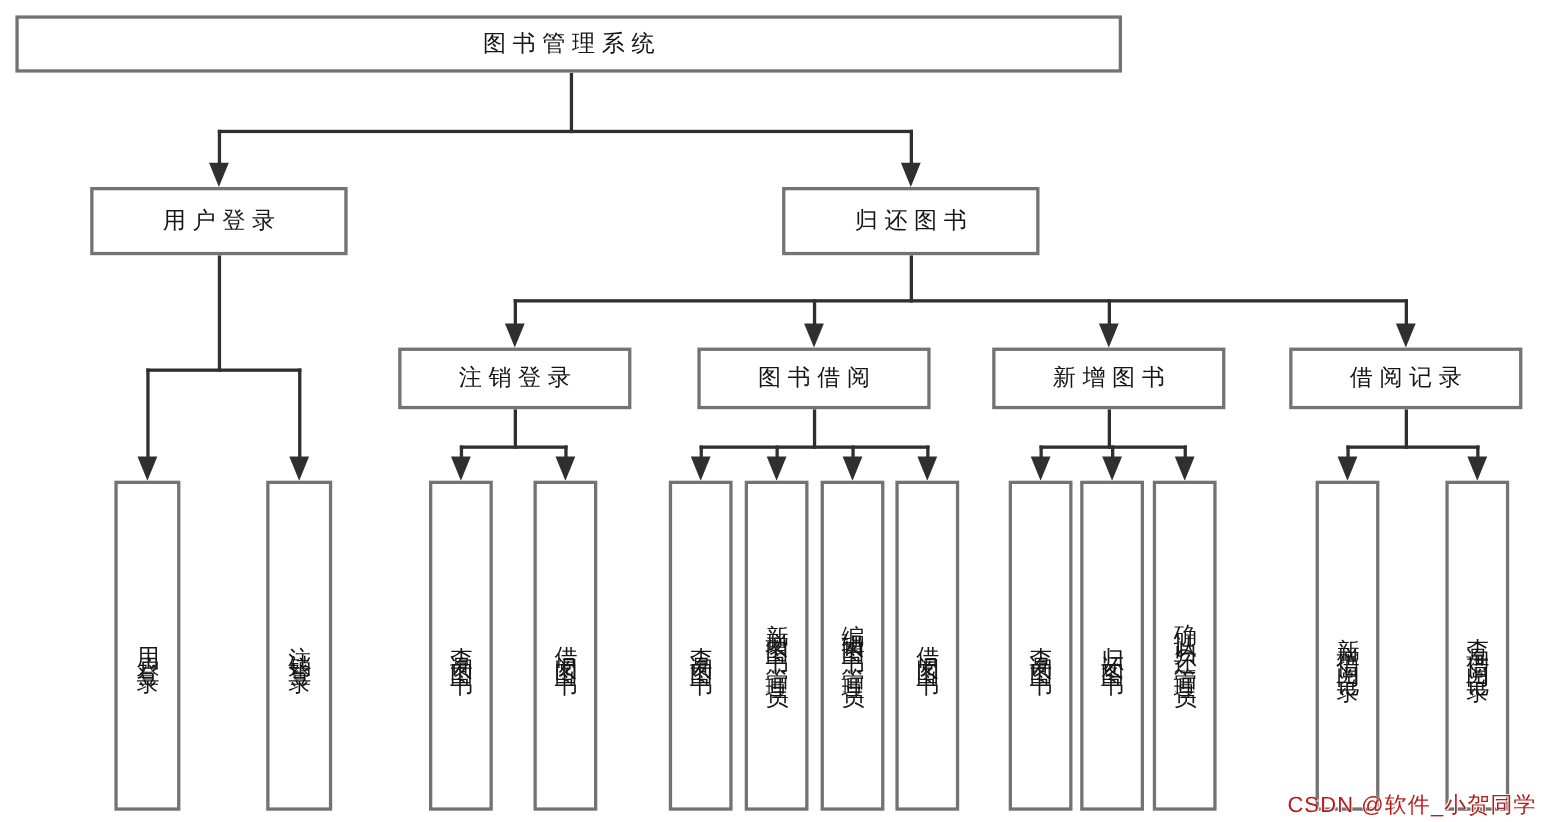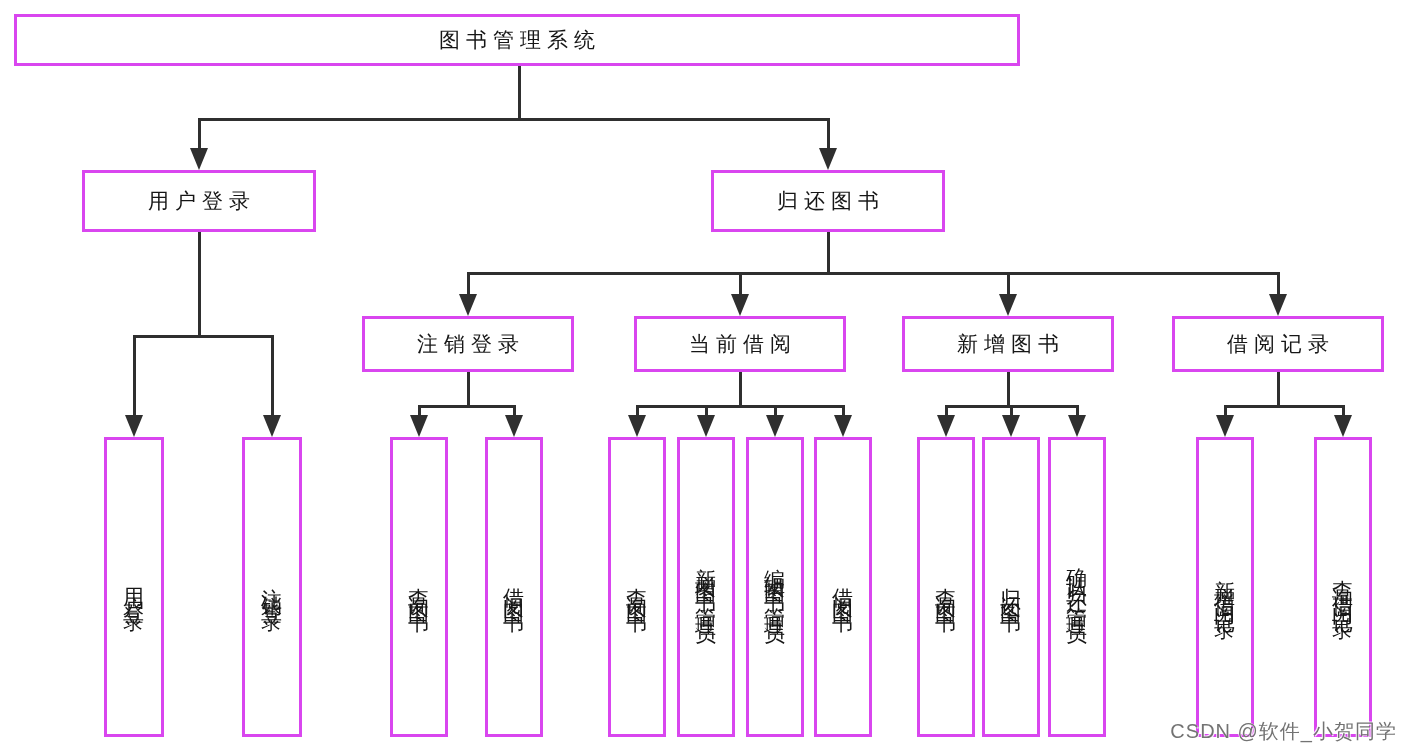--- a/index.html
+++ b/index.html
@@ -11,21 +11,21 @@
   .canvas {
     position: relative;
     width: 1405px;
     height: 747px;
     background: #ffffff;
     overflow: hidden;
   }
   .node {
     position: absolute;
     box-sizing: border-box;
-    border: 3px solid #d946ef;
+    border: 3px solid #737373;
     background: #ffffff;
     display: flex;
     align-items: center;
     justify-content: center;
   }
   .node .label {
     color: #161616;
     font-size: 21px;
     line-height: 1.15;
     white-space: nowrap;
@@ -50,21 +50,21 @@
     height: 0;
     border-left: 9px solid transparent;
     border-right: 9px solid transparent;
     border-top: 22px solid #2f2f2f;
   }
   .watermark {
     position: absolute;
     right: 8px;
     bottom: 2px;
     font-size: 20px;
-    color: #737373;
+    color: #b91c1c;
     letter-spacing: 1px;
     text-shadow: 1px 1px 0 rgba(255,255,255,0.85), -1px -1px 0 rgba(255,255,255,0.85);
     pointer-events: none;
   }
 </style>
 </head>
 <body>
 
 <div class="canvas">
   <div id="connector-layer">
@@ -128,21 +128,21 @@
       <div class="node h" style="left: 82px; top: 170px; width: 234px; height: 62px;">
         <span class="label">用户登录</span>
       </div>
       <div class="node h" style="left: 711px; top: 170px; width: 234px; height: 62px;">
         <span class="label">归还图书</span>
       </div>
       <div class="node h" style="left: 362px; top: 316px; width: 212px; height: 56px;">
         <span class="label">注销登录</span>
       </div>
       <div class="node h" style="left: 634px; top: 316px; width: 212px; height: 56px;">
-        <span class="label">当前借阅</span>
+        <span class="label">图书借阅</span>
       </div>
       <div class="node h" style="left: 902px; top: 316px; width: 212px; height: 56px;">
         <span class="label">新增图书</span>
       </div>
       <div class="node h" style="left: 1172px; top: 316px; width: 212px; height: 56px;">
         <span class="label">借阅记录</span>
       </div>
       <div class="node v" style="left: 104px; top: 437px; width: 60px; height: 300px;">
         <span class="label">用户登录</span>
       </div>

